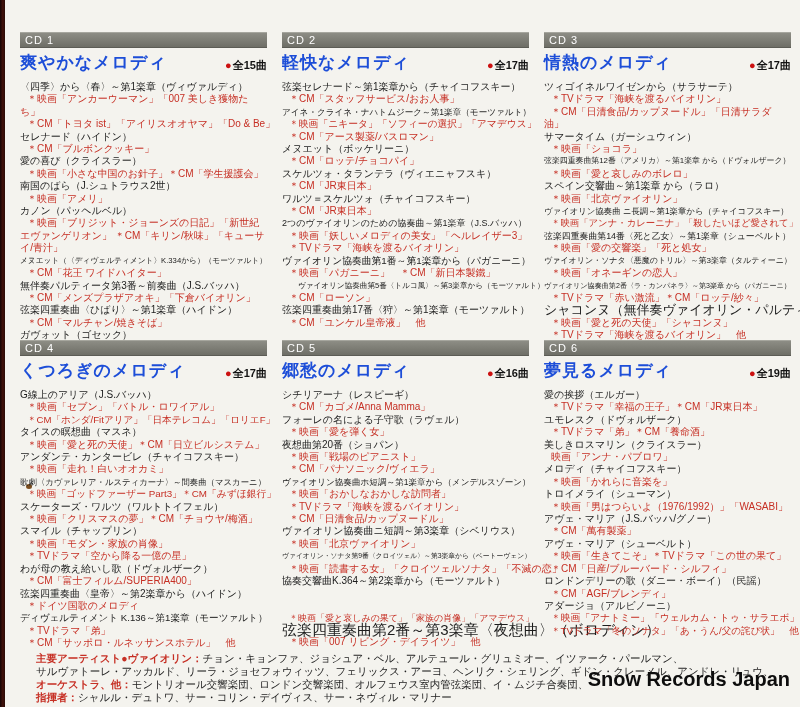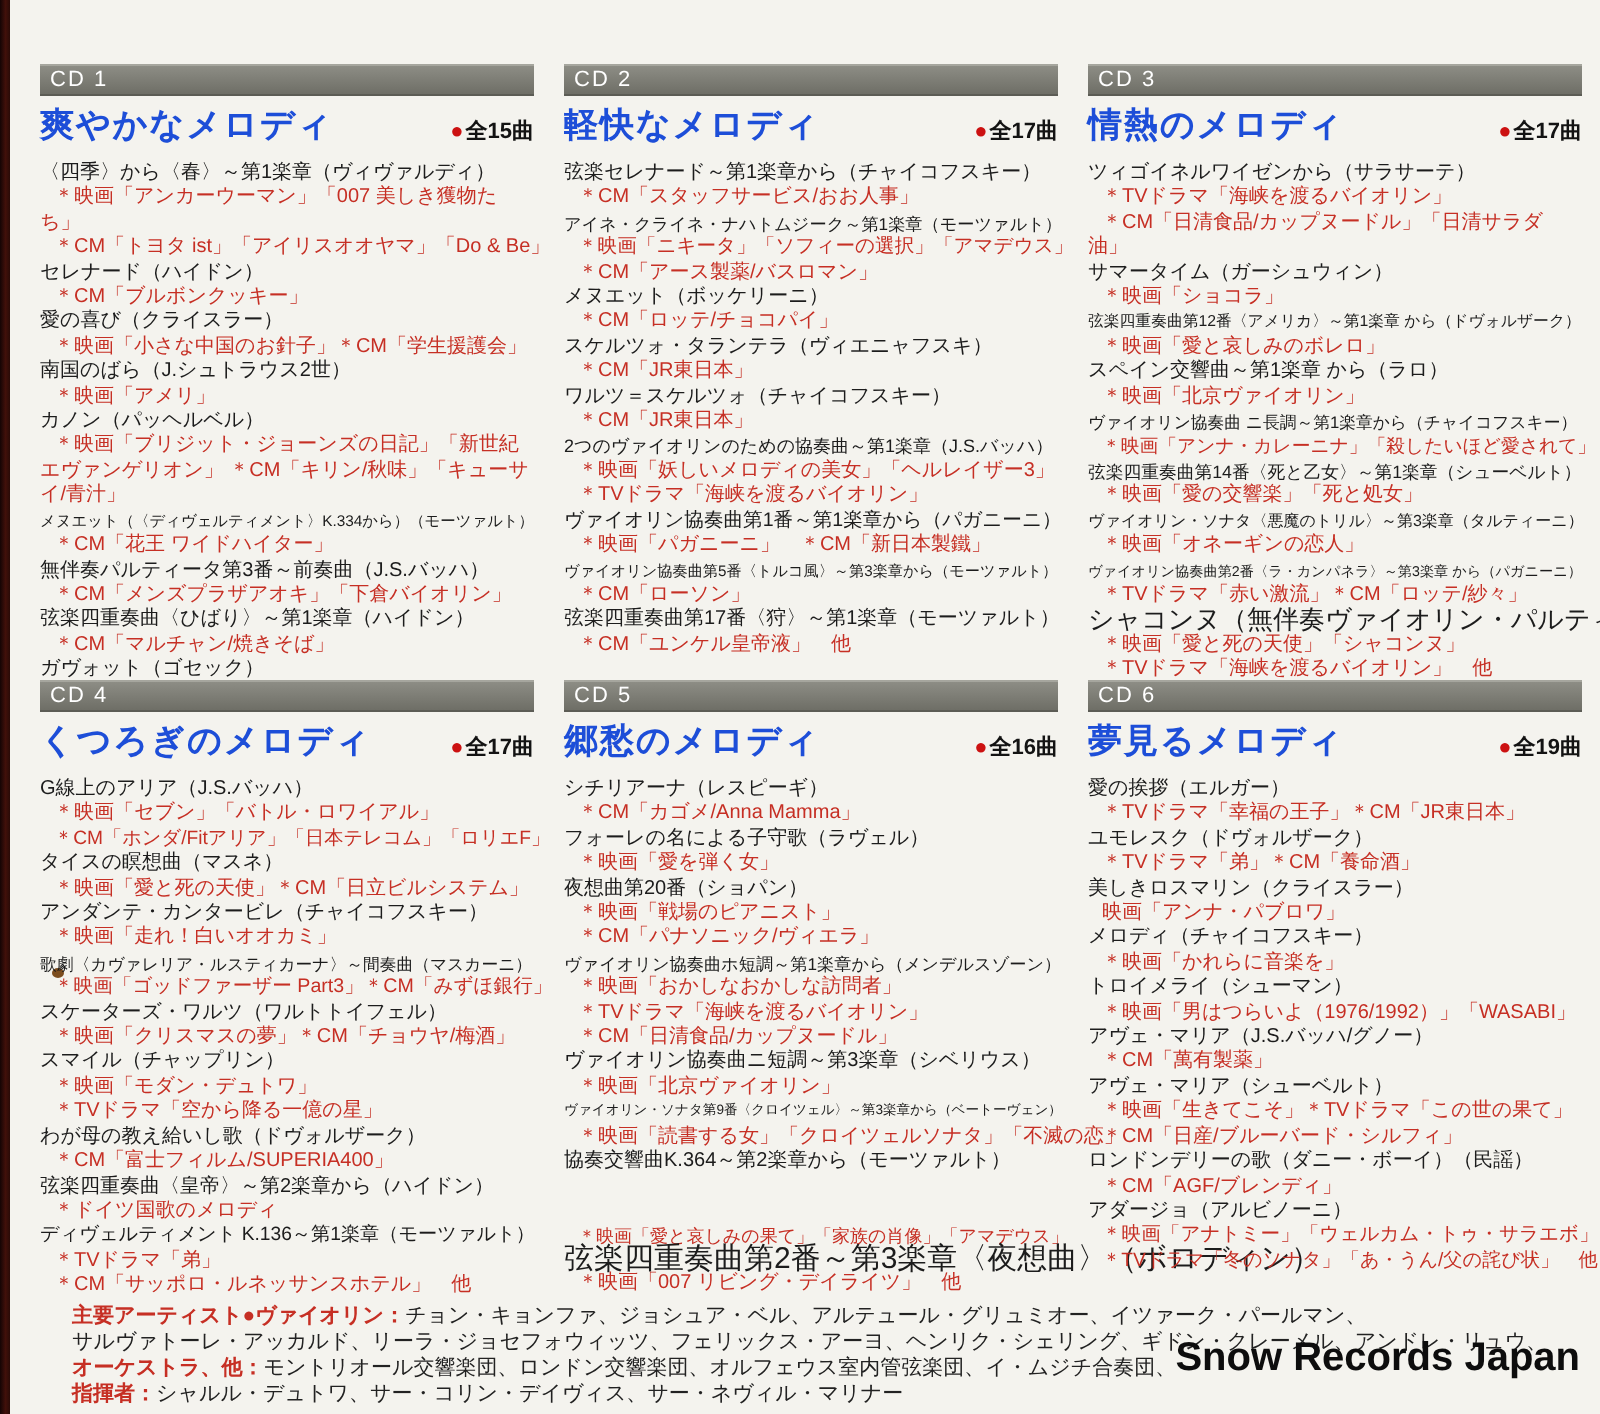--- a/index.html
+++ b/index.html
@@ -82,21 +82,21 @@
           <div class="line red">＊CM「ロッテ/チョコパイ」</div>
           <div class="line">スケルツォ・タランテラ（ヴィエニャフスキ）</div>
           <div class="line red">＊CM「JR東日本」</div>
           <div class="line">ワルツ＝スケルツォ（チャイコフスキー）</div>
           <div class="line red">＊CM「JR東日本」</div>
           <div class="line" style="font-size: 9px; white-space: nowrap;">2つのヴァイオリンのための協奏曲～第1楽章（J.S.バッハ）</div>
           <div class="line red">＊映画「妖しいメロディの美女」「ヘルレイザー3」</div>
           <div class="line red">＊TVドラマ「海峡を渡るバイオリン」</div>
           <div class="line" style="font-size: 9.8px; white-space: nowrap;">ヴァイオリン協奏曲第1番～第1楽章から（パガニーニ）</div>
           <div class="line red">＊映画「パガニーニ」　＊CM「新日本製鐵」</div>
-          <div class="line" style="font-size: 7.6px; white-space: nowrap;">ヴァイオリン協奏曲第5番〈トルコ風〉～第3楽章から（モーツァルト）</div>
+          <div class="line" style="font-size: 7.6px; white-space: nowrap; margin-left: 16px;">ヴァイオリン協奏曲第5番〈トルコ風〉～第3楽章から（モーツァルト）</div>
           <div class="line red">＊CM「ローソン」</div>
           <div class="line" style="font-size: 10px; white-space: nowrap;">弦楽四重奏曲第17番〈狩〉～第1楽章（モーツァルト）</div>
           <div class="line red">＊CM「ユンケル皇帝液」　他</div>
         </div>
       </div>
       <div class="cd-card">
         <div class="cd-bar">
           <span class="cd-bar-label">CD 3</span>
         </div>
         <div class="title-row">
@@ -140,21 +140,21 @@
           <div class="line red" style="font-size: 9.6px; white-space: nowrap;">＊CM「ホンダ/Fitアリア」「日本テレコム」「ロリエF」</div>
           <div class="line">タイスの瞑想曲（マスネ）</div>
           <div class="line red">＊映画「愛と死の天使」＊CM「日立ビルシステム」</div>
           <div class="line">アンダンテ・カンタービレ（チャイコフスキー）</div>
           <div class="line red">＊映画「走れ！白いオオカミ」</div>
           <div class="line" style="font-size: 8.4px; white-space: nowrap;">歌劇〈カヴァレリア・ルスティカーナ〉～間奏曲（マスカーニ）</div>
           <div class="line red" style="font-size: 9.8px; white-space: nowrap;">＊映画「ゴッドファーザー Part3」＊CM「みずほ銀行」</div>
           <div class="line">スケーターズ・ワルツ（ワルトトイフェル）</div>
           <div class="line red">＊映画「クリスマスの夢」＊CM「チョウヤ/梅酒」</div>
           <div class="line">スマイル（チャップリン）</div>
-          <div class="line red">＊映画「モダン・デュトワ」</div>
+          <div class="line red">＊映画「モダン・家族の肖像」</div>
           <div class="line red">＊TVドラマ「空から降る一億の星」</div>
           <div class="line">わが母の教え給いし歌（ドヴォルザーク）</div>
           <div class="line red">＊CM「富士フィルム/SUPERIA400」</div>
           <div class="line">弦楽四重奏曲〈皇帝〉～第2楽章から（ハイドン）</div>
           <div class="line red">＊ドイツ国歌のメロディ</div>
           <div class="line" style="font-size: 9.6px; white-space: nowrap;">ディヴェルティメント K.136～第1楽章（モーツァルト）</div>
           <div class="line red">＊TVドラマ「弟」</div>
           <div class="line red">＊CM「サッポロ・ルネッサンスホテル」　他</div>
         </div>
       </div>

